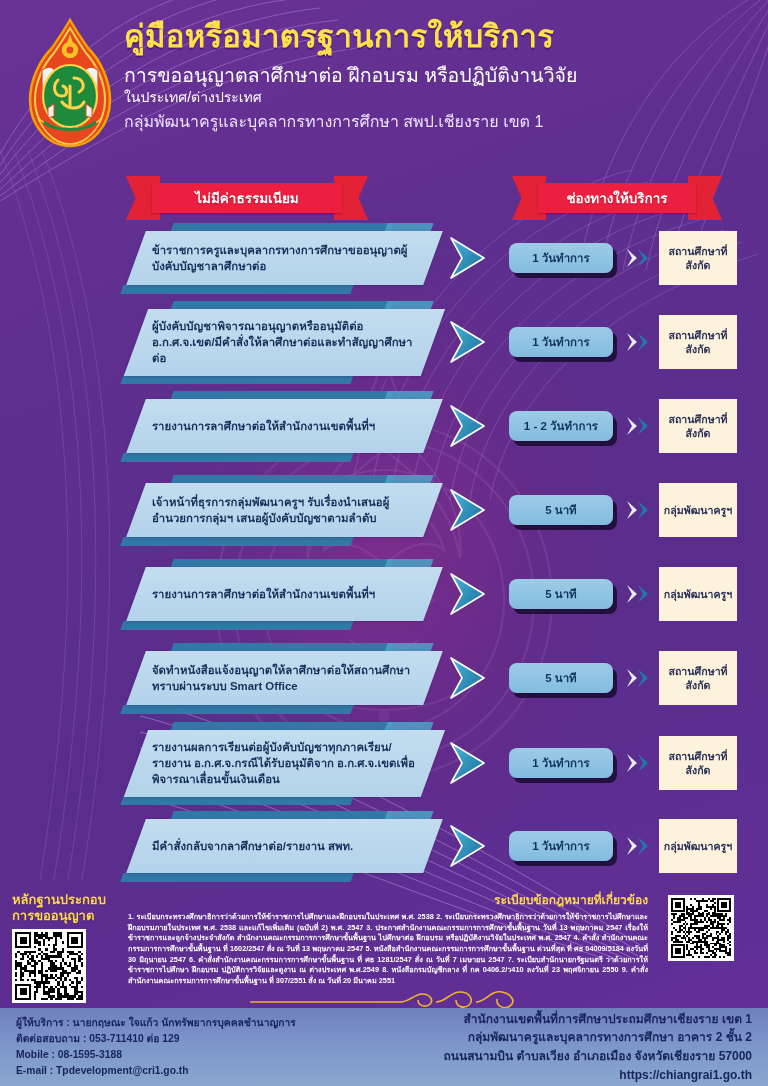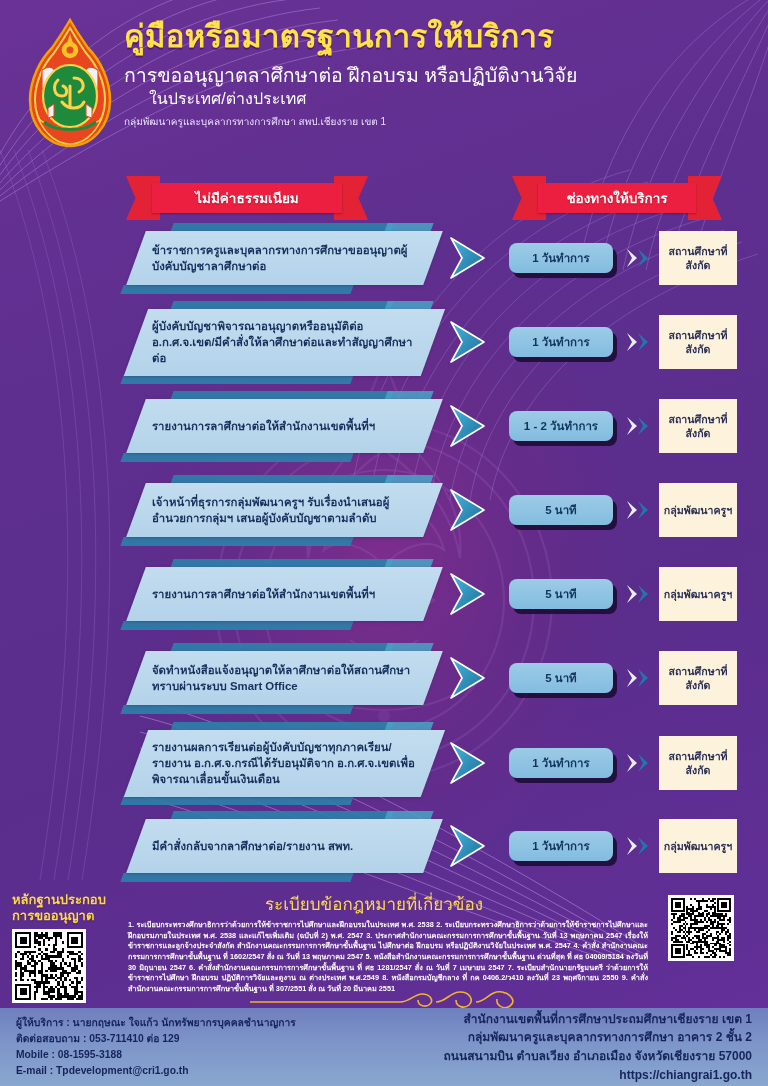--- a/index.html
+++ b/index.html
@@ -37,22 +37,22 @@
   .emblem { position:absolute; left:22px; top:14px; width:96px; height:140px; }
   .titles { position:absolute; left:124px; top:20px; width:630px; }
   .title-main {
     font-size:31px; font-weight:bold; color:#ffe24a; letter-spacing:.3px;
     text-shadow:0 2px 0 rgba(60,10,90,.55);
     line-height:1.12;
   }
   .title-sub {
     margin-top:8px; font-size:19.5px; color:#ffffff; line-height:1.32; font-weight:normal;
   }
-  .title-sub2 { font-size:16px; color:#ffffff; line-height:1.32;margin-left:25px; }
-  .title-dept { margin-top:5px; font-size:10px; color:#efe3ff; line-height:1.3; }
+  .title-sub2 { font-size:14px; color:#ffffff; line-height:1.32; }
+  .title-dept { margin-top:5px; font-size:16px; color:#efe3ff; line-height:1.3; }
 
   
   .ribbon {
     position:absolute; height:30px;
     display:flex; align-items:center; justify-content:center;
   }
   .ribbon .tail-l, .ribbon .tail-r {
     position:absolute; top:-7px; width:34px; height:44px; background:#e32235; z-index:0;
   }
   .ribbon .tail-l { left:-26px; clip-path:polygon(0 0,100% 0,100% 100%,0 100%,28% 50%); }
@@ -136,21 +136,21 @@
 
   
   .bottom { position:absolute; left:0; top:888px; width:768px; height:122px; }
   .bi-head {
     font-size:13px; font-weight:bold; color:#ffd84a; line-height:1.22;
     text-shadow:0 1px 1px rgba(50,0,80,.45);
   }
   #evidence-block { position:absolute; left:12px; top:4px; width:110px; }
   #evidence-qr { margin-top:5px; width:74px; height:74px; background:#fff; padding:3px; }
   #regs-block { position:absolute; left:100px; top:2px; width:548px; }
-  #regs-title { text-align:center; font-size:17px; font-weight:normal; color:#ffd84a; }
+  #regs-title { text-align:right; font-size:12px; font-weight:bold; color:#ffd84a; }
   #regs-body {
     margin-top:3px; margin-left:28px;
     font-size:7.3px; line-height:1.46; color:#ffffff; text-align:justify;
     font-weight:bold;
   }
   #survey-block { position:absolute; right:8px; top:2px; width:118px; text-align:center; }
   #survey-qr { margin:5px auto 0; width:66px; height:66px; background:#fff; padding:3px; }
 
   .flourish { position:absolute; left:250px; top:100px; width:268px; height:22px; }
 

